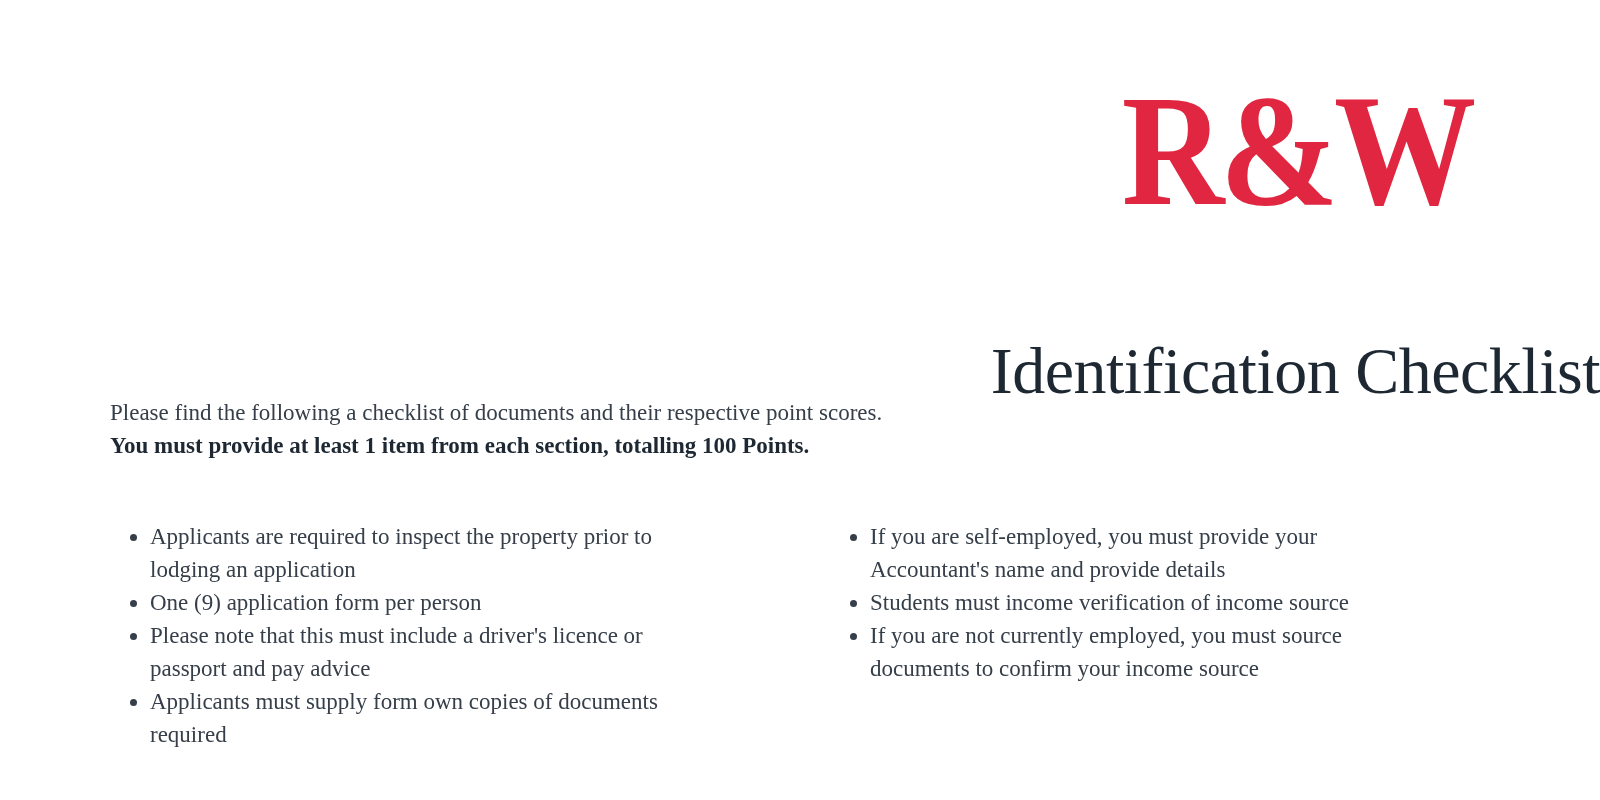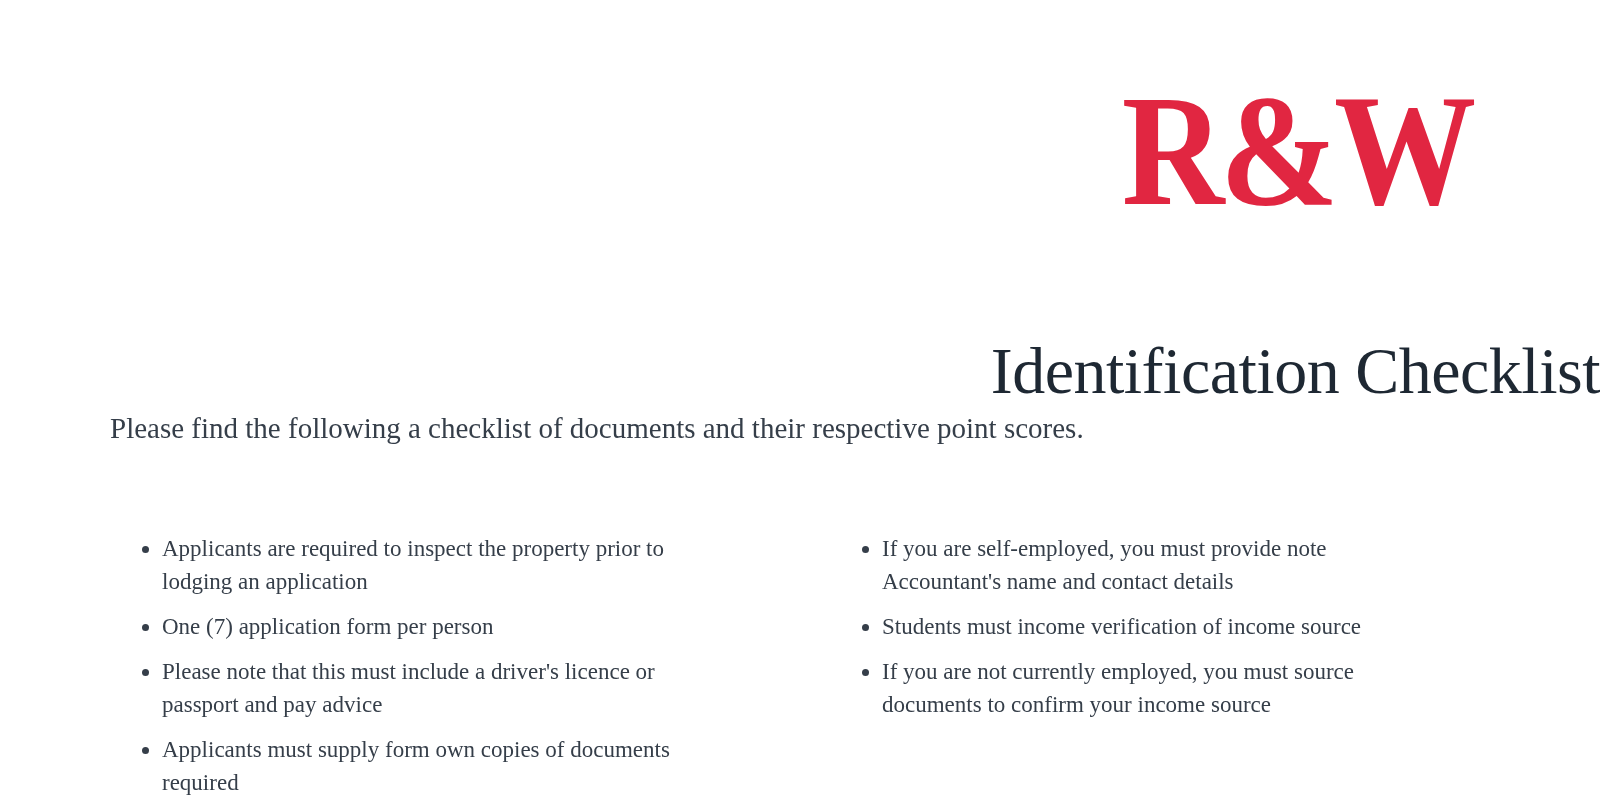--- a/index.html
+++ b/index.html
@@ -39,22 +39,22 @@
     text-align: right;
     font-size: 66px;
     font-weight: 400;
     line-height: 74px;
     letter-spacing: -0.5px;
     color: var(--title-text, #1E2833);
   }
   .intro {
     position: absolute;
     left: 110px;
-    top: 412px;
-    font-size: 29px;
+    top: 396px;
+    font-size: 23px;
     line-height: 33px;
     color: var(--body-text, #353E49);
   }
   .intro .bold-line {
     font-weight: 700;
     color: var(--title-text, #1E2833);
   }
   .columns {
     position: absolute;
     left: 110px;
@@ -65,58 +65,59 @@
   }
   ul.checklist {
     margin: 0;
     padding: 0 0 0 40px;
     list-style: disc;
     font-size: 23px;
     line-height: 33px;
     color: var(--body-text, #353E49);
   }
   ul.checklist li {
-    margin: 12px;
+    margin: 0;
     padding: 0;
   }
   .col-left  { width: 600px; }
   .col-right { width: 600px; margin-right: 60px; }
   .col-left ul.checklist  { width: 560px; }
   .col-right ul.checklist { width: 560px; }
 </style>
 </head>
 <body>
 
 <div class="page">
 
   <div class="logo">R&amp;W</div>
 
   <h1 class="title">Identification Checklist</h1>
 
   <div class="intro">
     <div>Please find the following a checklist of documents and their respective point scores.</div>
+    <div class="bold-line">You must provide at least 1 item from each section, totalling 100 Points.</div>
   </div>
 
   <div class="columns">
     <div class="col-left">
       <ul class="checklist">
 
           <li>Applicants are required to inspect the property prior to lodging an application</li>
 
-          <li>One (7) application form per person</li>
+          <li>One (9) application form per person</li>
 
           <li>Please note that this must include a driver's licence or passport and pay advice</li>
 
           <li>Applicants must supply form own copies of documents required</li>
         </ul>
     </div>
     <div class="col-right">
       <ul class="checklist">
 
-          <li>If you are self-employed, you must provide note Accountant's name and contact details</li>
+          <li>If you are self-employed, you must provide your Accountant's name and provide details</li>
 
           <li>Students must income verification of income source</li>
 
           <li>If you are not currently employed, you must source documents to confirm your income source</li>
         </ul>
     </div>
   </div>
 
 </div>
 

